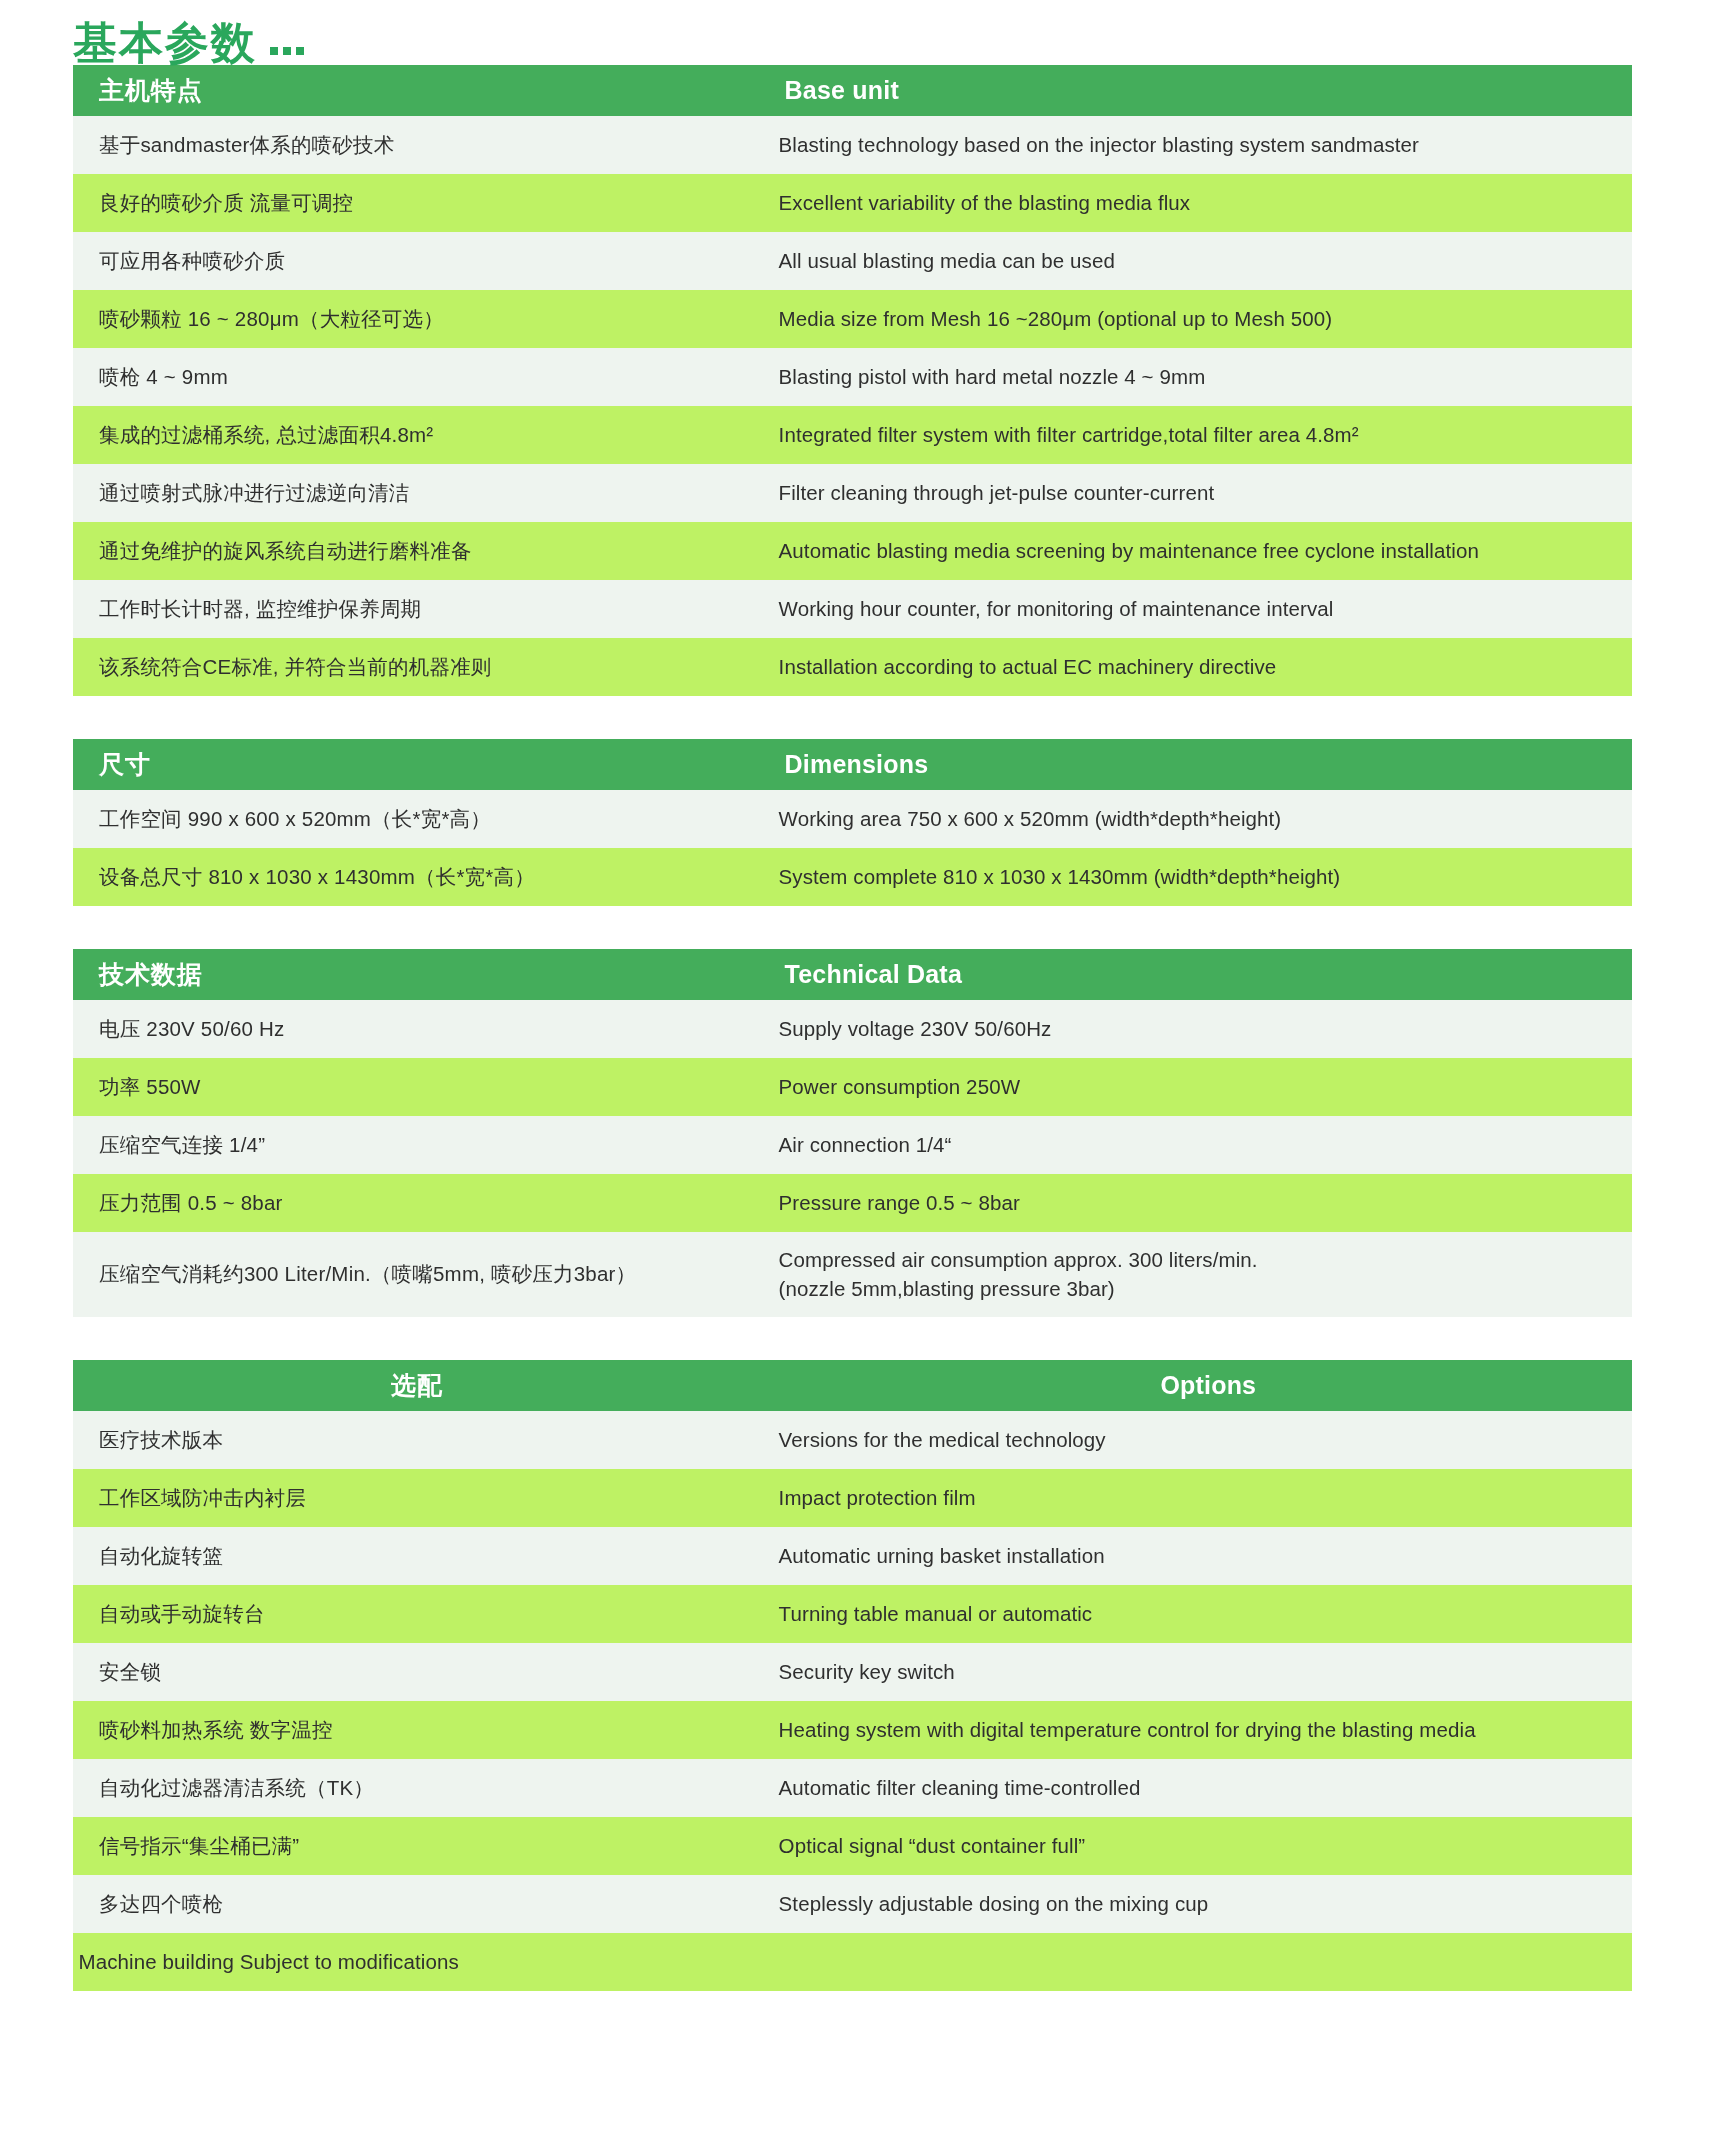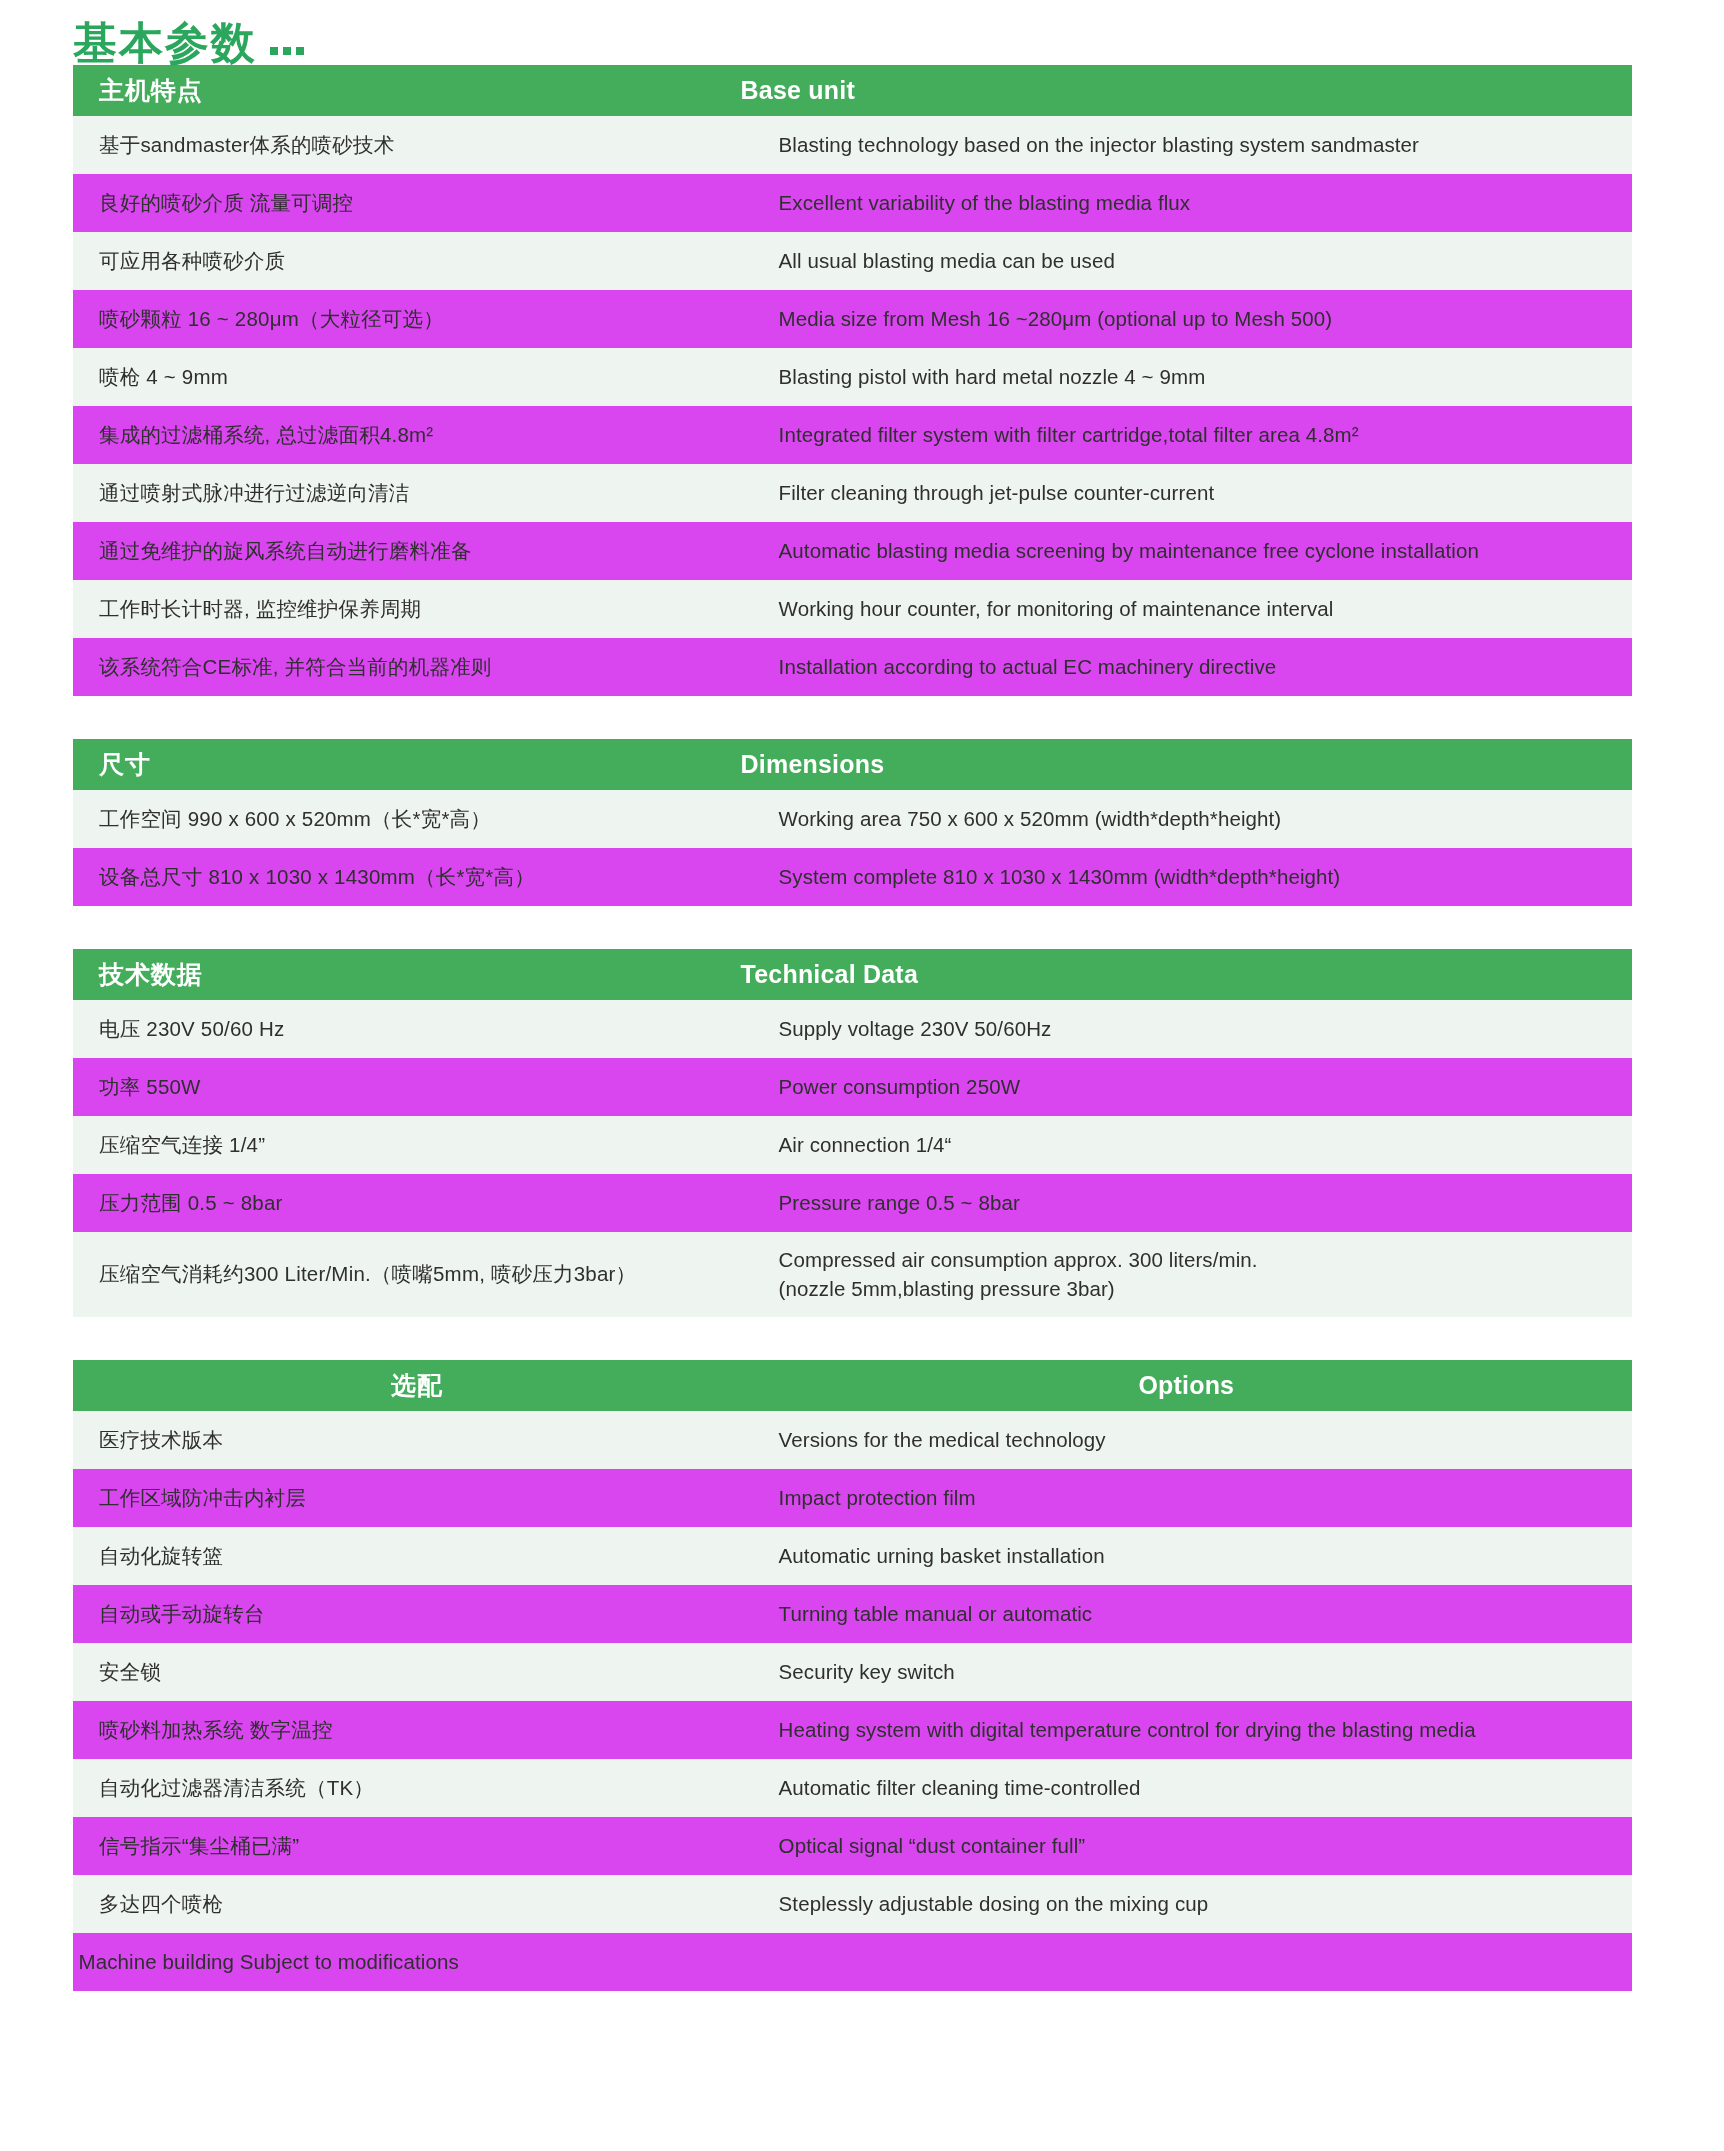--- a/index.html
+++ b/index.html
@@ -52,20 +52,21 @@
   .section {
     margin: 0 0 43px 0;
   }
   .section:last-child { margin-bottom: 0; text-align: center; }
   .sec-header {
     background: #44ad5b;
     color: #ffffff;
     display: flex;
     align-items: center;
     height: 51px;
+    gap: 44px;
   }
   .sec-header .cn,
   .sec-header .en {
     font-size: 25px;
     font-weight: bold;
     line-height: 1;
   }
   .sec-header .cn {
     width: 662px;
     padding-left: 26px;
@@ -77,21 +78,21 @@
     padding-left: 5.6px;
     letter-spacing: 0.2px;
   }
   .row {
     display: flex;
     align-items: stretch;
     min-height: 58px;
     gap: 38px;
   }
   .row.alt { background: #eef4ef; }
-  .row.plain { background: #d946ef; }
+  .row.plain { background: #bef264; }
   .row .cn,
   .row .en {
     font-size: 20.5px;
     line-height: 1.45;
     color: #2f2f2f;
     display: flex;
     align-items: center;
     padding-top: 7.5px;
     padding-bottom: 7.5px;
     box-sizing: border-box;

